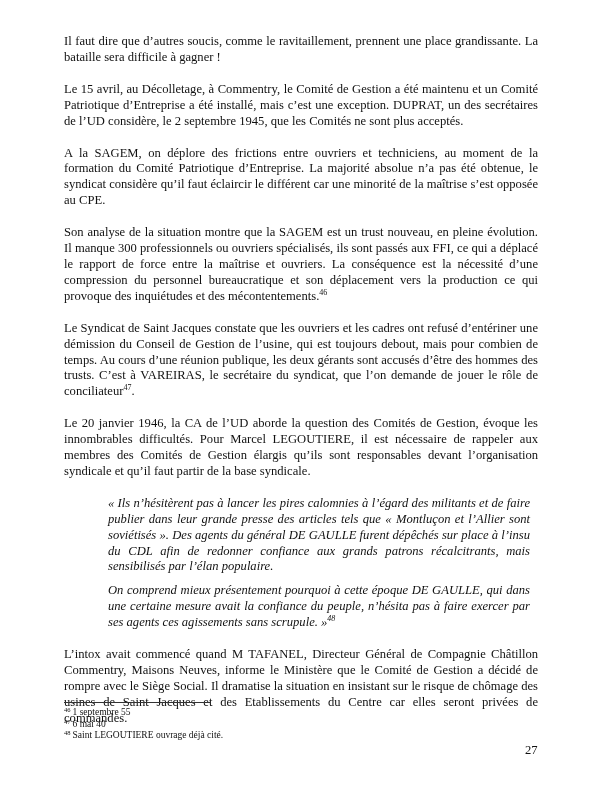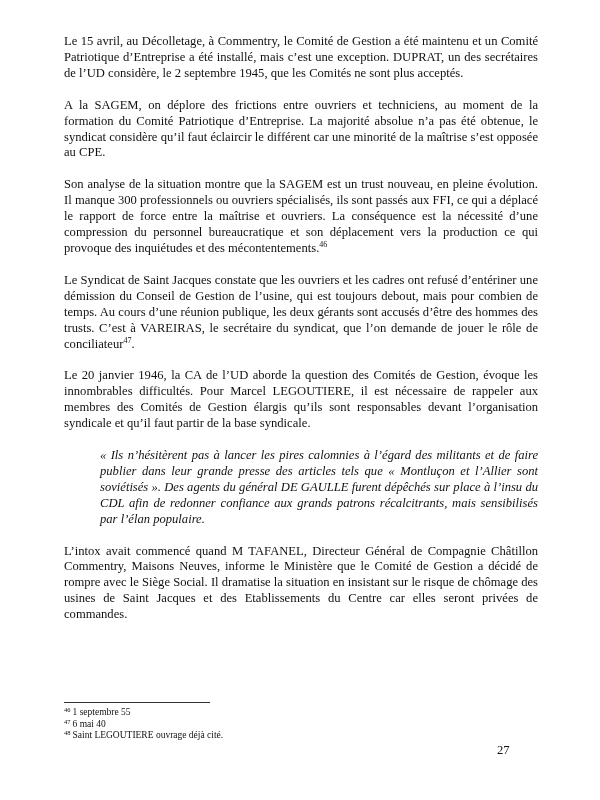--- a/index.html
+++ b/index.html
@@ -1,38 +1,40 @@
 <!DOCTYPE html>
 <html><head>
 <meta charset="utf-8">
 <style>
   html, body { margin: 0; padding: 0; background: #ffffff; }
   body { width: 600px; height: 800px; position: relative; overflow: hidden; font-family: "Liberation Serif", serif; color: #111; }
   .page { position: absolute; left: 64px; top: 34px; width: 474px; font-size: 12.6px; line-height: 15.9px; }
   p { margin: 0 0 16px 0; text-align: justify; }
   p.tight { margin-bottom: 16px; }
   .quote { margin: 0 0 16px 36px; font-style: italic; text-align: justify; }
-  .quote p { margin: 0; }
+  .quote p { margin: 8px; }
   sup { font-size: 8px; line-height: 0; vertical-align: 5px; }
   .fn-rule { position: absolute; left: 64px; top: 702px; width: 146px; border-top: 1px solid #333; }
   .footnotes { position: absolute; left: 64px; top: 707px; font-size: 9.5px; line-height: 11.5px; }
   .footnotes sup { font-size: 6.5px; vertical-align: 3px; margin-right: 2px; }
-  .page-num { position: absolute; left: 497px; top: 743px; font-size: 12.6px; text-align: right; }
+  .page-num { position: absolute; left: 525px; top: 743px; font-size: 12.6px; text-align: right; }
 </style>
 </head>
 <body>
 
 <div class="page">
+  <p>Il faut dire que d’autres soucis, comme le ravitaillement, prennent une place grandissante. La bataille sera difficile à gagner !</p>
   <p>Le 15 avril, au Décolletage, à Commentry, le Comité de Gestion a été maintenu et un Comité Patriotique d’Entreprise a été installé, mais c’est une exception. DUPRAT, un des secrétaires de l’UD considère, le 2 septembre 1945, que les Comités ne sont plus acceptés.</p>
   <p class="tight">A la SAGEM, on déplore des frictions entre ouvriers et techniciens, au moment de la formation du Comité Patriotique d’Entreprise. La majorité absolue n’a pas été obtenue, le syndicat considère qu’il faut éclaircir le différent car une minorité de la maîtrise s’est opposée au CPE.</p>
   <p><span>Son analyse de la situation montre que la SAGEM est un trust nouveau, en pleine évolution. Il manque 300 professionnels ou ouvriers spécialisés, ils sont passés aux FFI, ce qui a déplacé le rapport de force entre la maîtrise et ouvriers. La conséquence est la nécessité d’une compression du personnel bureaucratique et son déplacement vers la production ce qui provoque des inquiétudes et des mécontentements.</span><sup>46</sup></p>
   <p><span>Le Syndicat de Saint Jacques constate que les ouvriers et les cadres ont refusé d’entériner une démission du Conseil de Gestion de l’usine, qui est toujours debout, mais pour combien de temps. Au cours d’une réunion publique, les deux gérants sont accusés d’être des hommes des trusts. C’est à VAREIRAS, le secrétaire du syndicat, que l’on demande de jouer le rôle de conciliateur</span><sup>47</sup><span>.</span></p>
   <p>Le 20 janvier 1946, la CA de l’UD aborde la question des Comités de Gestion, évoque les innombrables difficultés. Pour Marcel LEGOUTIERE, il est nécessaire de rappeler aux membres des Comités de Gestion élargis qu’ils sont responsables devant l’organisation syndicale et qu’il faut partir de la base syndicale.</p>
   <div class="quote">
     <p>« Ils n’hésitèrent pas à lancer les pires calomnies à l’égard des militants et de faire publier dans leur grande presse des articles tels que « Montluçon et l’Allier sont soviétisés ». Des agents du général DE GAULLE furent dépêchés sur place à l’insu du CDL afin de redonner confiance aux grands patrons récalcitrants, mais sensibilisés par l’élan populaire.</p>
+    <p><span>On comprend mieux présentement pourquoi à cette époque DE GAULLE, qui dans une certaine mesure avait la confiance du peuple, n’hésita pas à faire exercer par ses agents ces agissements sans scrupule. »</span><sup>48</sup></p>
   </div>
   <p>L’intox avait commencé quand M TAFANEL, Directeur Général de Compagnie Châtillon Commentry, Maisons Neuves, informe le Ministère que le Comité de Gestion a décidé de rompre avec le Siège Social. Il dramatise la situation en insistant sur le risque de chômage des usines de Saint Jacques et des Etablissements du Centre car elles seront privées de commandes.</p>
 </div>
 
 <div class="fn-rule"></div>
 <div class="footnotes">
   <div><sup>46</sup><span>1 septembre 55</span></div>
   <div><sup>47</sup><span>6 mai 40</span></div>
   <div><sup>48</sup><span>Saint LEGOUTIERE ouvrage déjà cité.</span></div>
 </div>

